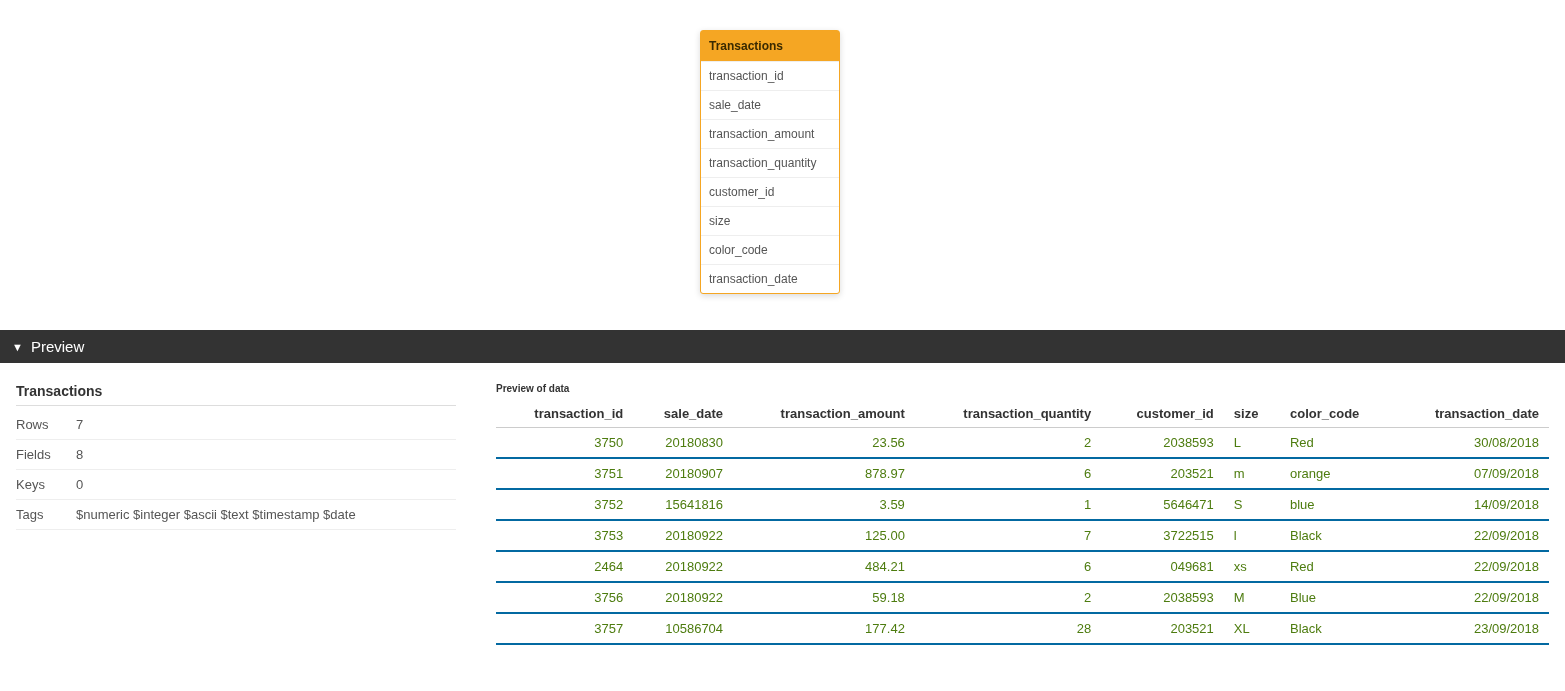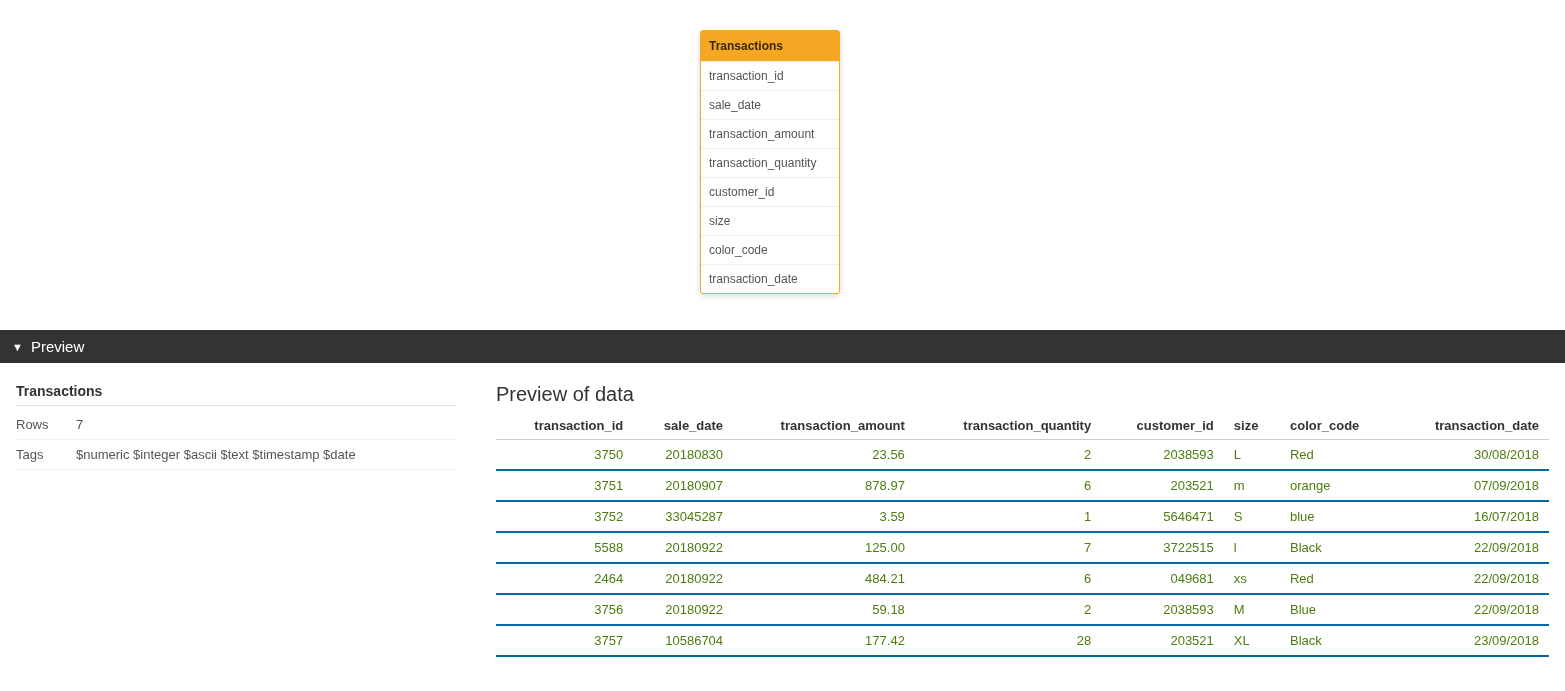--- a/index.html
+++ b/index.html
@@ -10,21 +10,21 @@
   .table-card .card-field { padding: 7px 8px; border-top: 1px solid #eee; font-size: 12px; color: #555; cursor: pointer; white-space: nowrap; overflow: hidden; text-overflow: ellipsis; }
   .preview-bar { background: #333; color: #fff; padding: 8px 12px; font-size: 15px; display: flex; align-items: center; cursor: pointer; }
   .preview-bar .tri { display:inline-block; margin-right: 8px; font-size: 11px; }
   .preview-body { display: flex; padding: 20px 16px; gap: 40px; }
   .meta-pane { width: 440px; }
   .meta-pane .title { font-weight: bold; font-size: 14px; padding-bottom: 6px; border-bottom: 1px solid #ddd; margin-bottom: 4px; }
   .meta-pane .meta-row { display:flex; border-bottom:1px solid #eee; padding:7px 0;align-items:flex-end; }
   .meta-pane .meta-row .k { width: 60px; color:#555; }
   .meta-pane .meta-row .v { flex:1; color:#555; }
   .data-pane { flex:1; }
-  .data-pane .title { font-weight: normal; font-size: 20px; padding-bottom: 6px; }
+  .data-pane .title { font-weight: bold; font-size: 10px; padding-bottom: 6px; }
   table.data { width: 100%; border-collapse: collapse; }
   table.data th { text-align:left; border-bottom:1px solid #ccc; padding:6px 10px; font-weight:bold; font-size:13px; }
   table.data td { border-bottom:2px solid #0369a1; padding:7px 10px; font-variant-numeric: tabular-nums; font-size:13px; color:#4d7c0f; }
   table.data th.num, table.data td.num { text-align:right; }
 </style>
 </head>
 <body>
 
 <div class="canvas">
   <div class="table-card">
@@ -47,20 +47,28 @@
   <span>Preview</span>
 </div>
 
 <div class="preview-body">
   <div class="meta-pane">
     <div class="title">Transactions</div>
     <div id="meta-rows">
         <div class="meta-row">
           <div class="k">Rows</div>
           <div class="v">7</div>
+        </div>
+        <div class="meta-row">
+          <div class="k">Fields</div>
+          <div class="v">8</div>
+        </div>
+        <div class="meta-row">
+          <div class="k">Keys</div>
+          <div class="v">0</div>
         </div>
         <div class="meta-row">
           <div class="k">Tags</div>
           <div class="v">$numeric $integer $ascii $text $timestamp $date</div>
         </div>
       </div>
   </div>
   <div class="data-pane">
     <div class="title">Preview of data</div>
     <table class="data">
@@ -92,30 +100,30 @@
             <td class="num">20180907</td>
             <td class="num">878.97</td>
             <td class="num">6</td>
             <td class="num">203521</td>
             <td>m</td>
             <td>orange</td>
             <td class="num">07/09/2018</td>
           </tr>
           <tr>
             <td class="num">3752</td>
-            <td class="num">33045287</td>
+            <td class="num">15641816</td>
             <td class="num">3.59</td>
             <td class="num">1</td>
             <td class="num">5646471</td>
             <td>S</td>
             <td>blue</td>
-            <td class="num">16/07/2018</td>
+            <td class="num">14/09/2018</td>
           </tr>
           <tr>
-            <td class="num">5588</td>
+            <td class="num">3753</td>
             <td class="num">20180922</td>
             <td class="num">125.00</td>
             <td class="num">7</td>
             <td class="num">3722515</td>
             <td>l</td>
             <td>Black</td>
             <td class="num">22/09/2018</td>
           </tr>
           <tr>
             <td class="num">2464</td>

